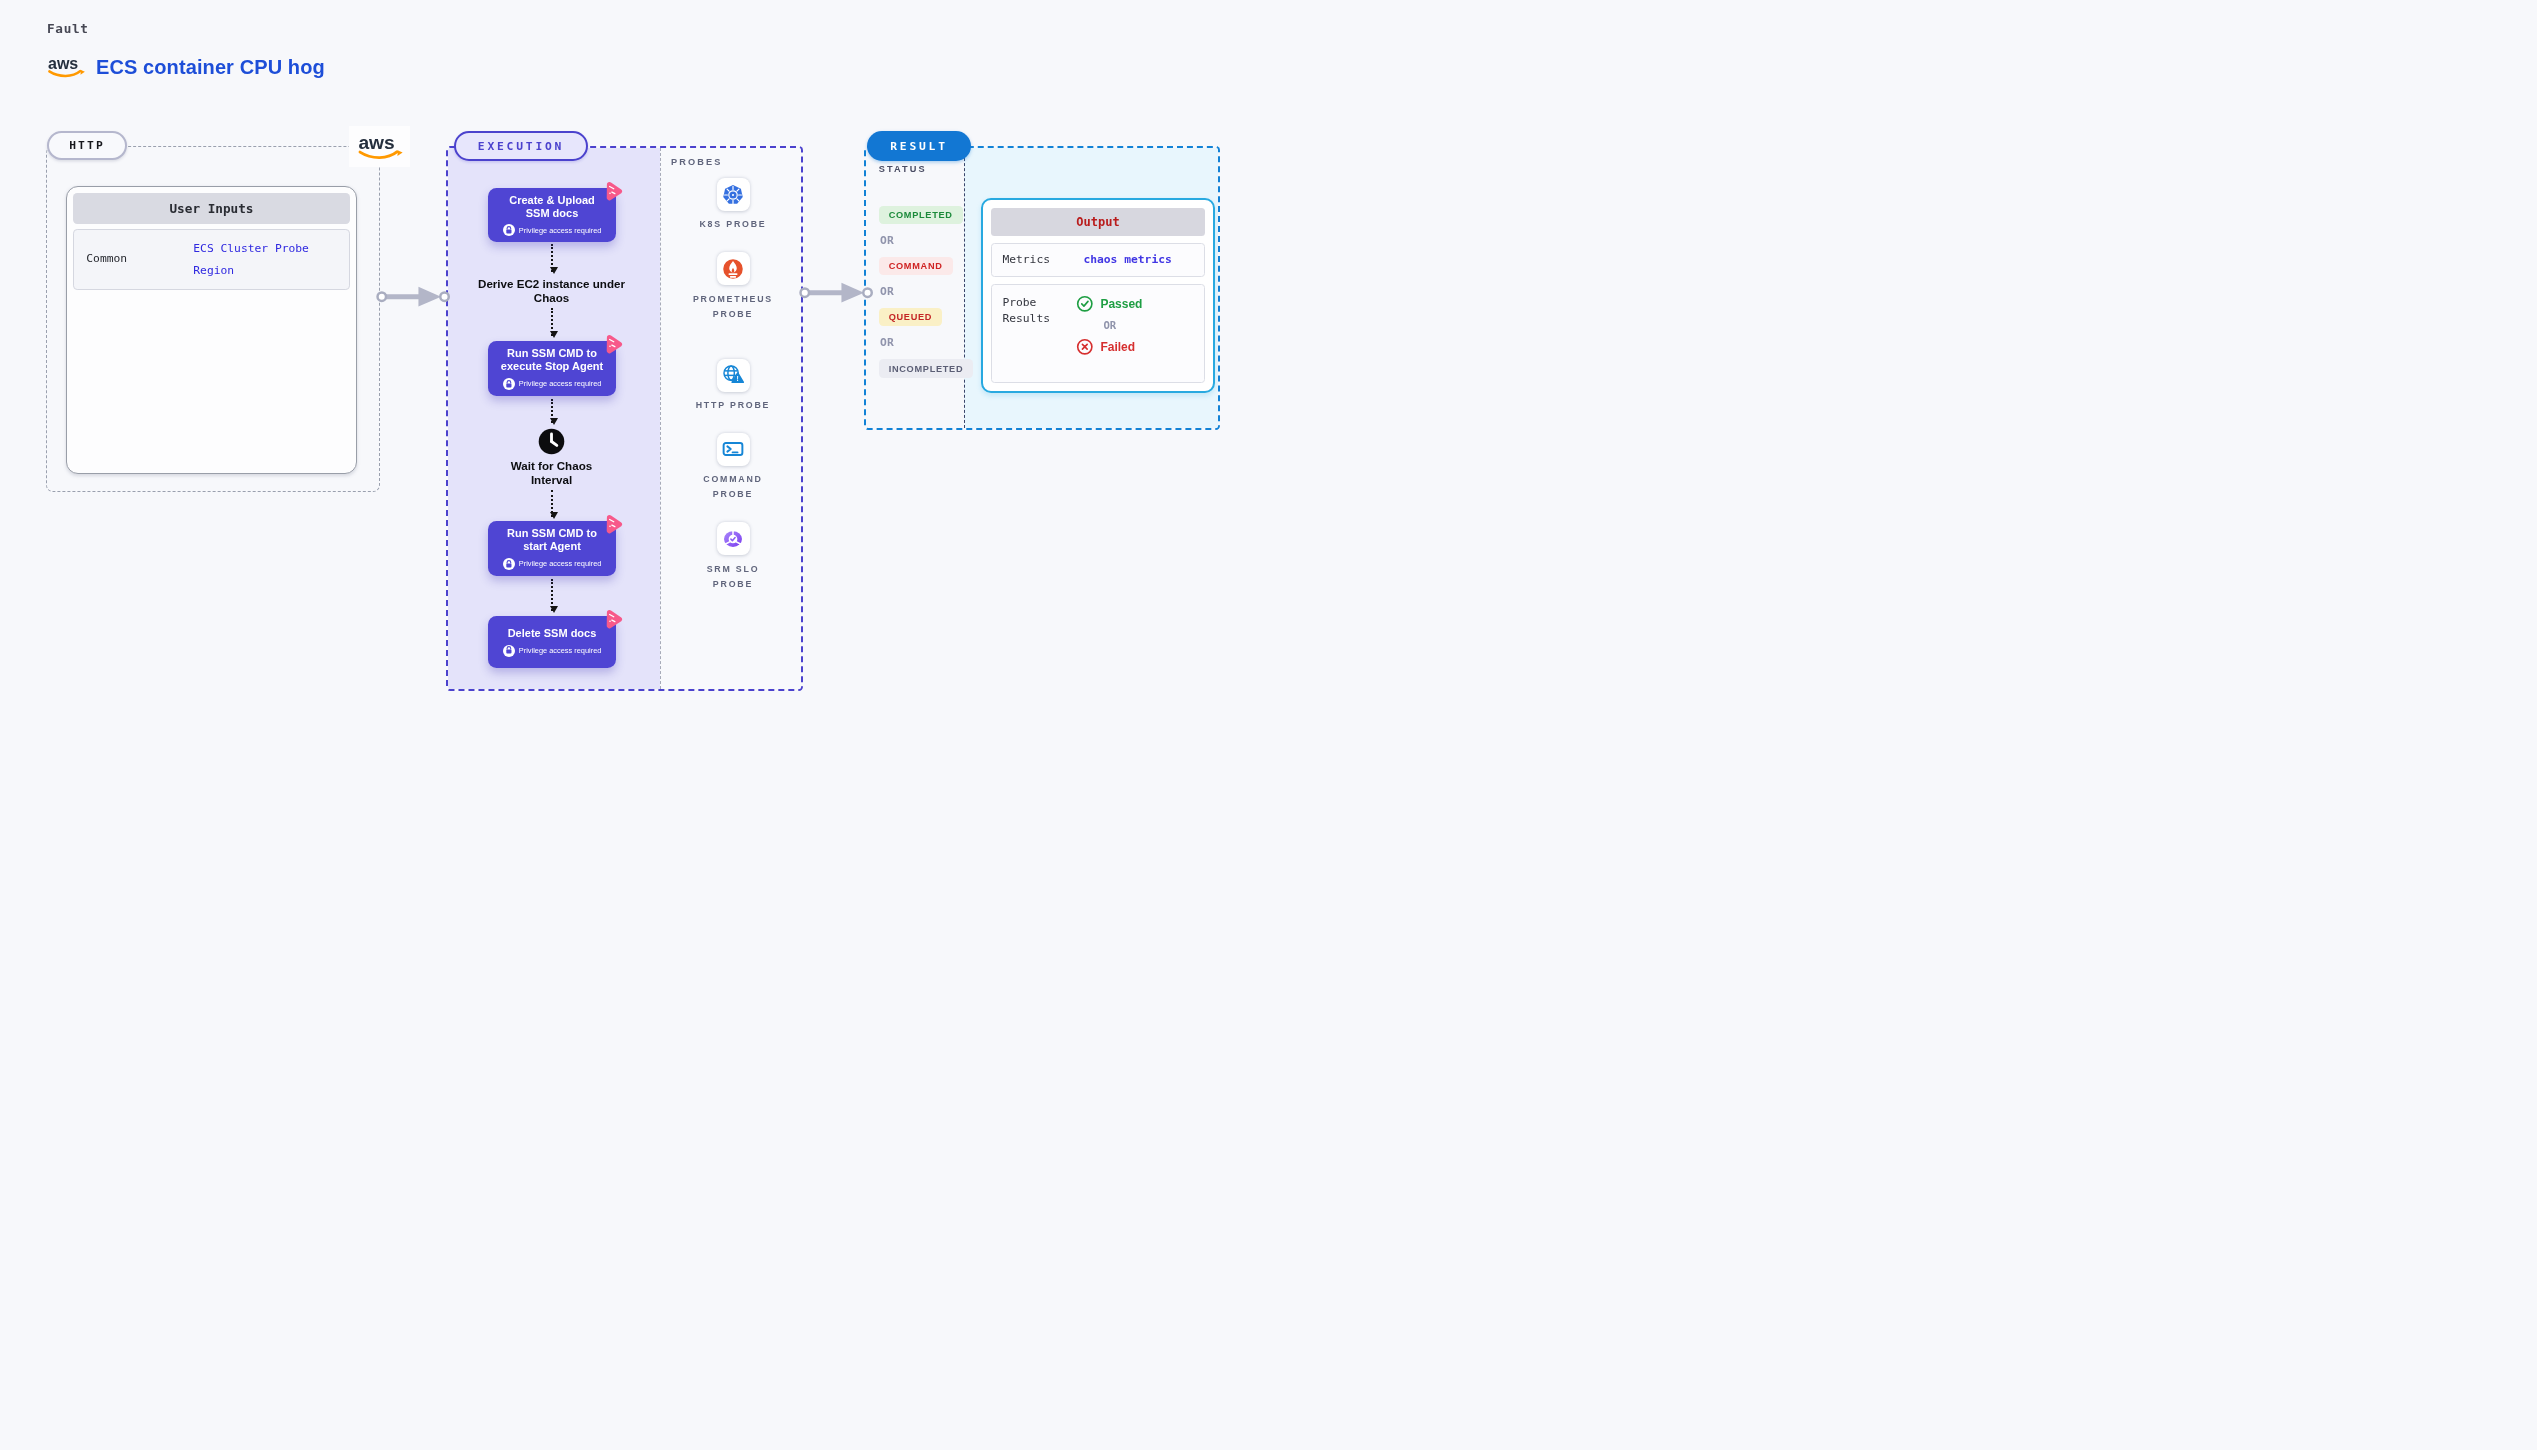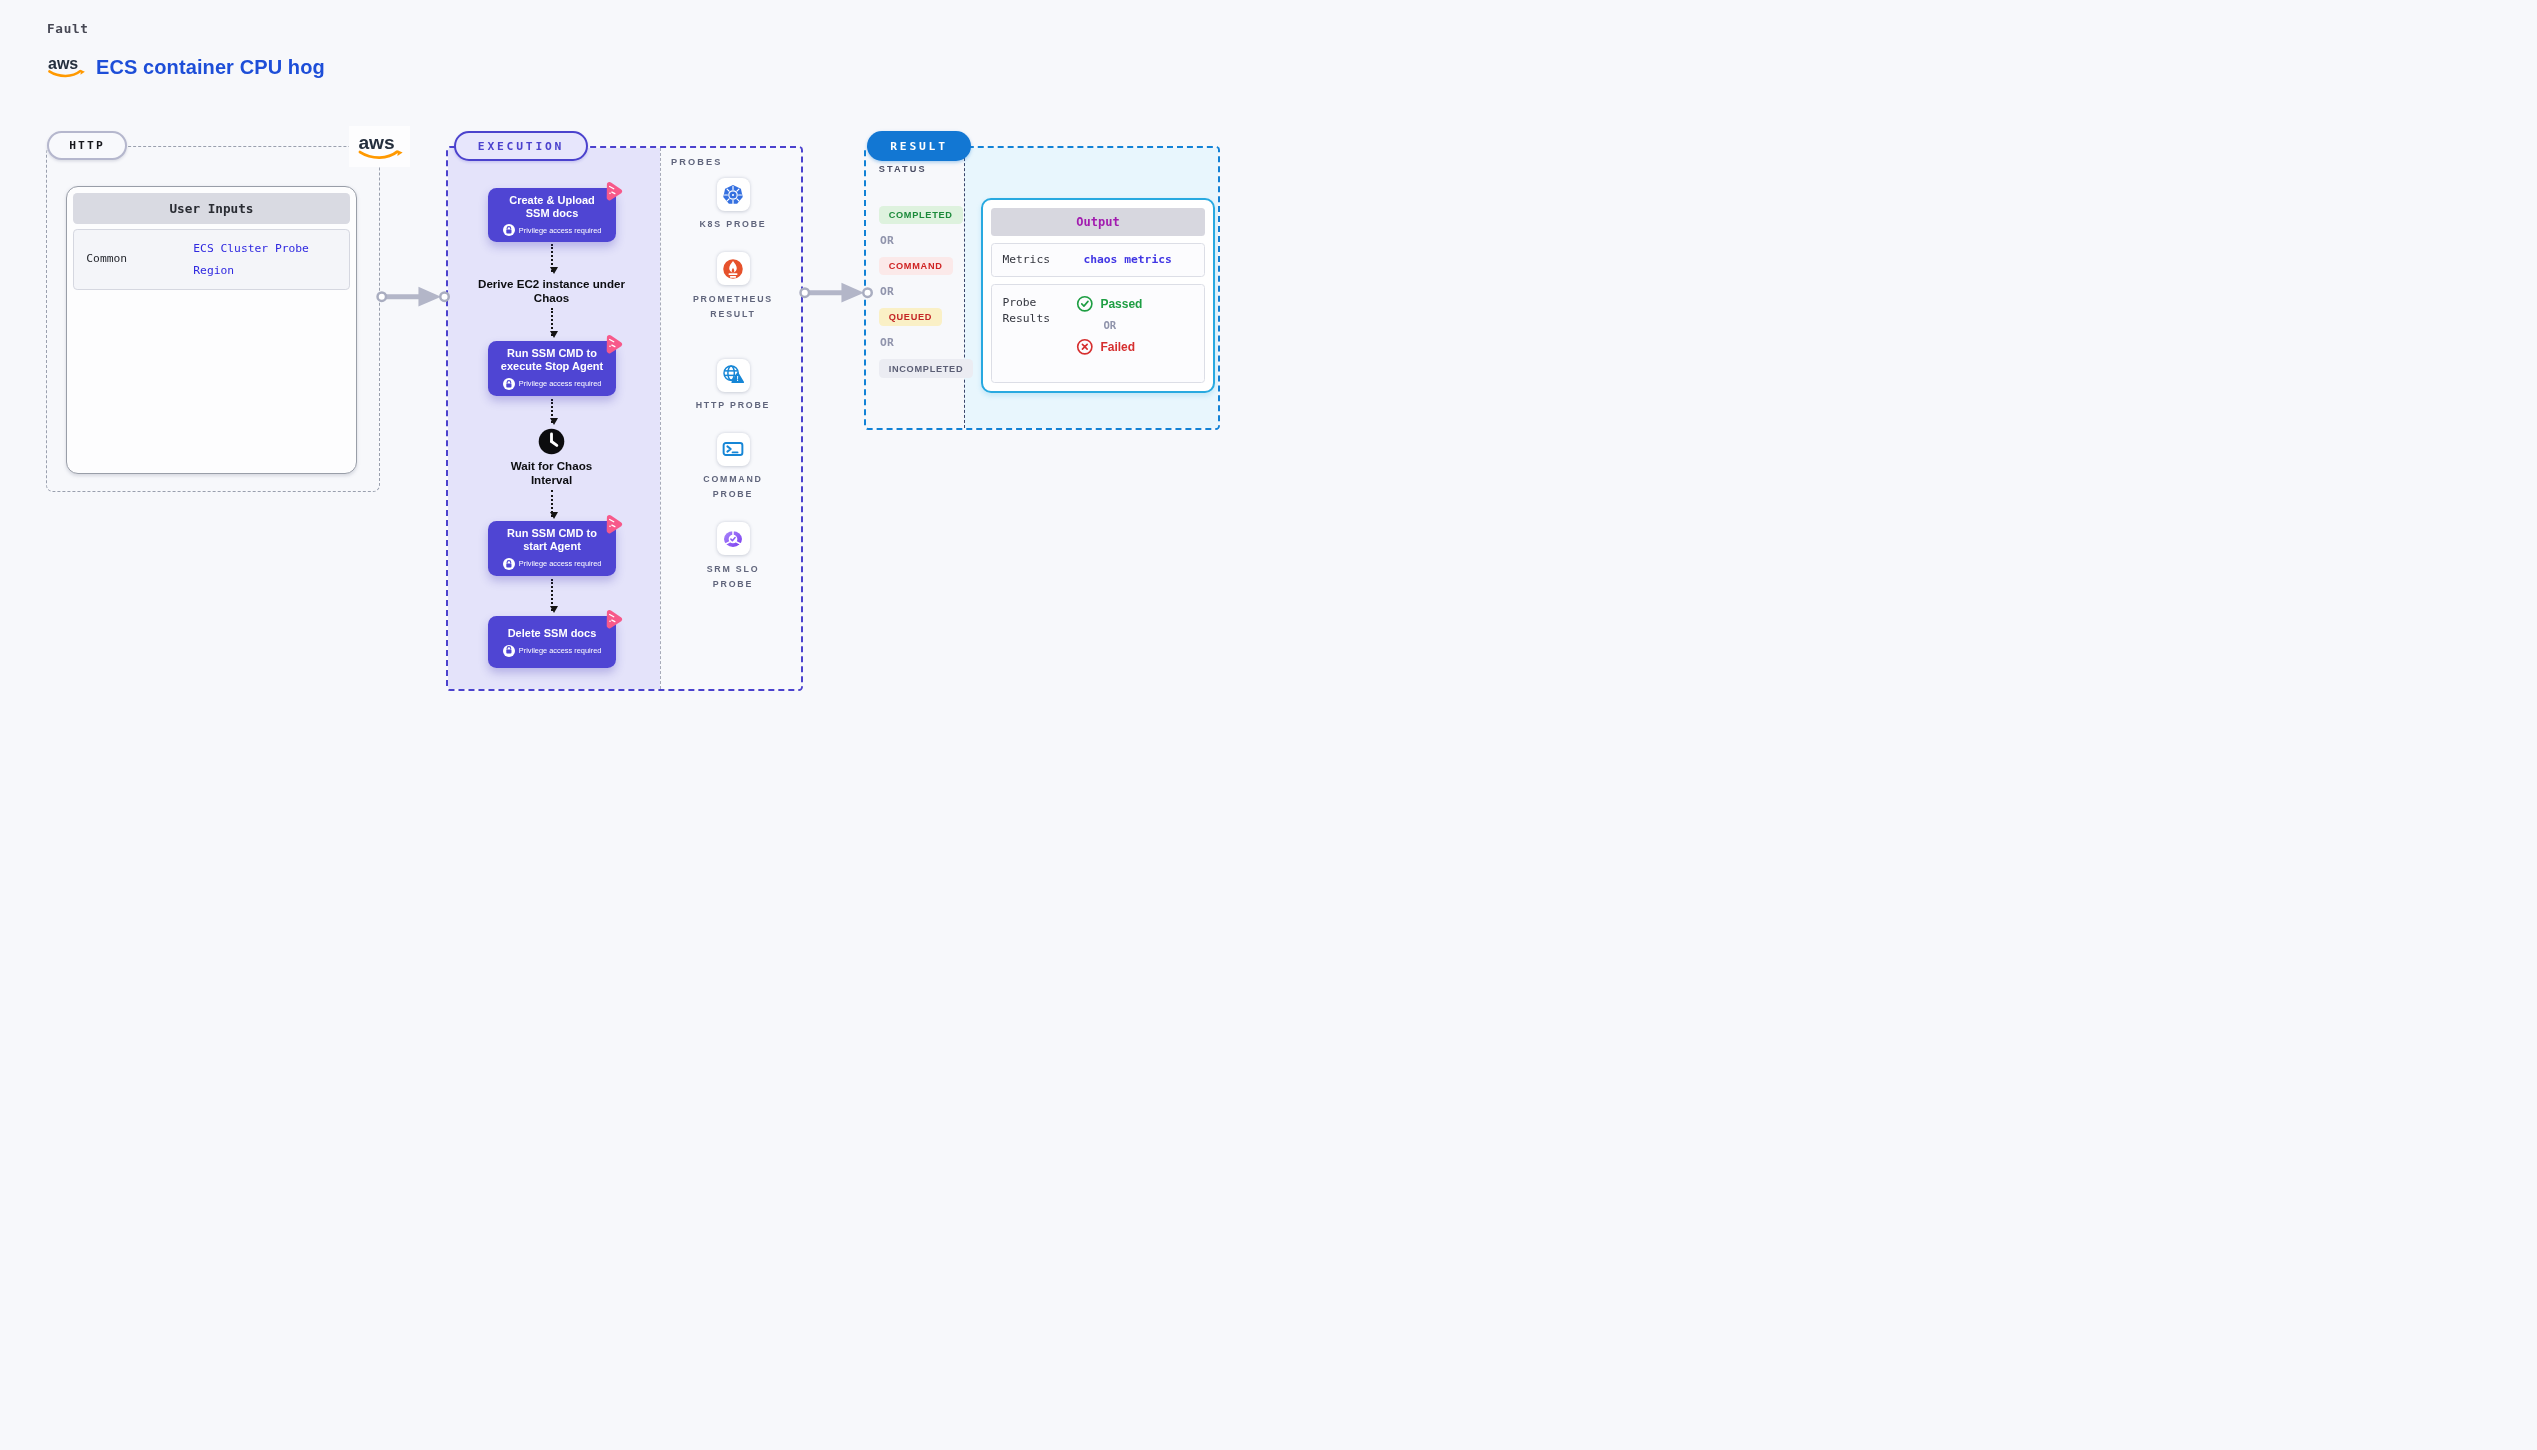--- a/index.html
+++ b/index.html
@@ -83,21 +83,21 @@
   .b-errored   { color:#cf2222; background:#fbe9e9; }
   .b-queued    { color:#c42626; background:#faf0c6; }
   .b-incompleted { color:#5b5e75; background:#ebecf2; }
   .or-label { font-family:"DejaVu Sans Mono","Liberation Mono",monospace; font-size:11.3px; font-weight:700;
               color:#9094ac; margin:10px 0 10px 1.4px; }
 
   .output-card { position:absolute; left:115px; top:50px; width:234px; height:195px; background:#fff;
                  border:2.1px solid #28a9e0; border-radius:10px; padding:7.8px; display:flex; flex-direction:column; gap:7px;
                  box-shadow:0 2.1px 5.6px rgba(40,169,224,.18); }
   .out-header { height:28px; background:#d7d7df; border-radius:3.5px; display:flex; align-items:center; justify-content:center;
-                font-family:"DejaVu Sans Mono","Liberation Mono",monospace; font-size:12px; font-weight:700; color:#a21caf; }
+                font-family:"DejaVu Sans Mono","Liberation Mono",monospace; font-size:12px; font-weight:700; color:#b91c1c; }
   .out-row { border:1.1px solid #dcdee6; border-radius:3.5px; background:#fcfcfe; }
   .out-metrics { height:34px; display:flex; align-items:center; padding-left:10.6px; }
   .out-label { font-family:"DejaVu Sans Mono","Liberation Mono",monospace; font-size:11.3px; color:#34363f; width:81px; line-height:1.35; }
   .out-value { font-family:"DejaVu Sans Mono","Liberation Mono",monospace; font-size:11.3px; color:#4136e4; font-weight:700; }
   .out-probe { flex:1; display:flex; padding:10.6px 0 0 10.6px; }
   .pr-vals { display:flex; flex-direction:column; gap:6.4px; }
   .pr-line { display:flex; align-items:center; gap:6.4px; font-weight:700; font-size:12px; }
   .pr-passed { color:#1e9e43; } .pr-failed { color:#d62f2f; }
   .pr-or { font-family:"DejaVu Sans Mono","Liberation Mono",monospace; font-size:10.6px; font-weight:700; color:#9094ac; margin-left:27px; }
 </style>
@@ -176,21 +176,21 @@
         <div class="probe-item">
           <div class="probe-card">
             <svg width="24" height="24" viewBox="0 0 32 32">
               <circle cx="16" cy="16" r="13" fill="#e6522c"></circle>
               <path d="M16 5.2 C13.3 8.8 10.7 11.9 11 15.4 C11.2 17.9 12.6 19.5 14.1 20.2 L17.9 20.2 C19.4 19.5 20.8 17.9 21 15.4 C21.3 11.9 18.7 8.8 16 5.2 Z" fill="#fff"></path>
               <path d="M14.4 20.2 C13.9 17.6 15 15.9 16 14.6 C17 15.9 18.1 17.6 17.6 20.2 Z" fill="#e6522c"></path>
               <rect x="10" y="21.6" width="12" height="2.5" rx="1.1" fill="#fff"></rect>
               <rect x="11.8" y="25.3" width="8.4" height="2.2" rx="1" fill="#fff"></rect>
             </svg>
           </div>
-          <div class="probe-label">PROMETHEUS RESULT</div>
+          <div class="probe-label">PROMETHEUS PROBE</div>
         </div>
         <div class="probe-item" style="margin-top:17px;">
           <div class="probe-card">
             <svg width="24" height="24" viewBox="0 0 32 32">
               <g stroke="#1686d6" stroke-width="2" fill="none">
                 <circle cx="13.5" cy="13.5" r="9.5"></circle>
                 <ellipse cx="13.5" cy="13.5" rx="4.3" ry="9.5"></ellipse>
                 <line x1="4.5" y1="10.5" x2="22.5" y2="10.5"></line>
                 <line x1="4.5" y1="16.5" x2="22.5" y2="16.5"></line>
               </g>

